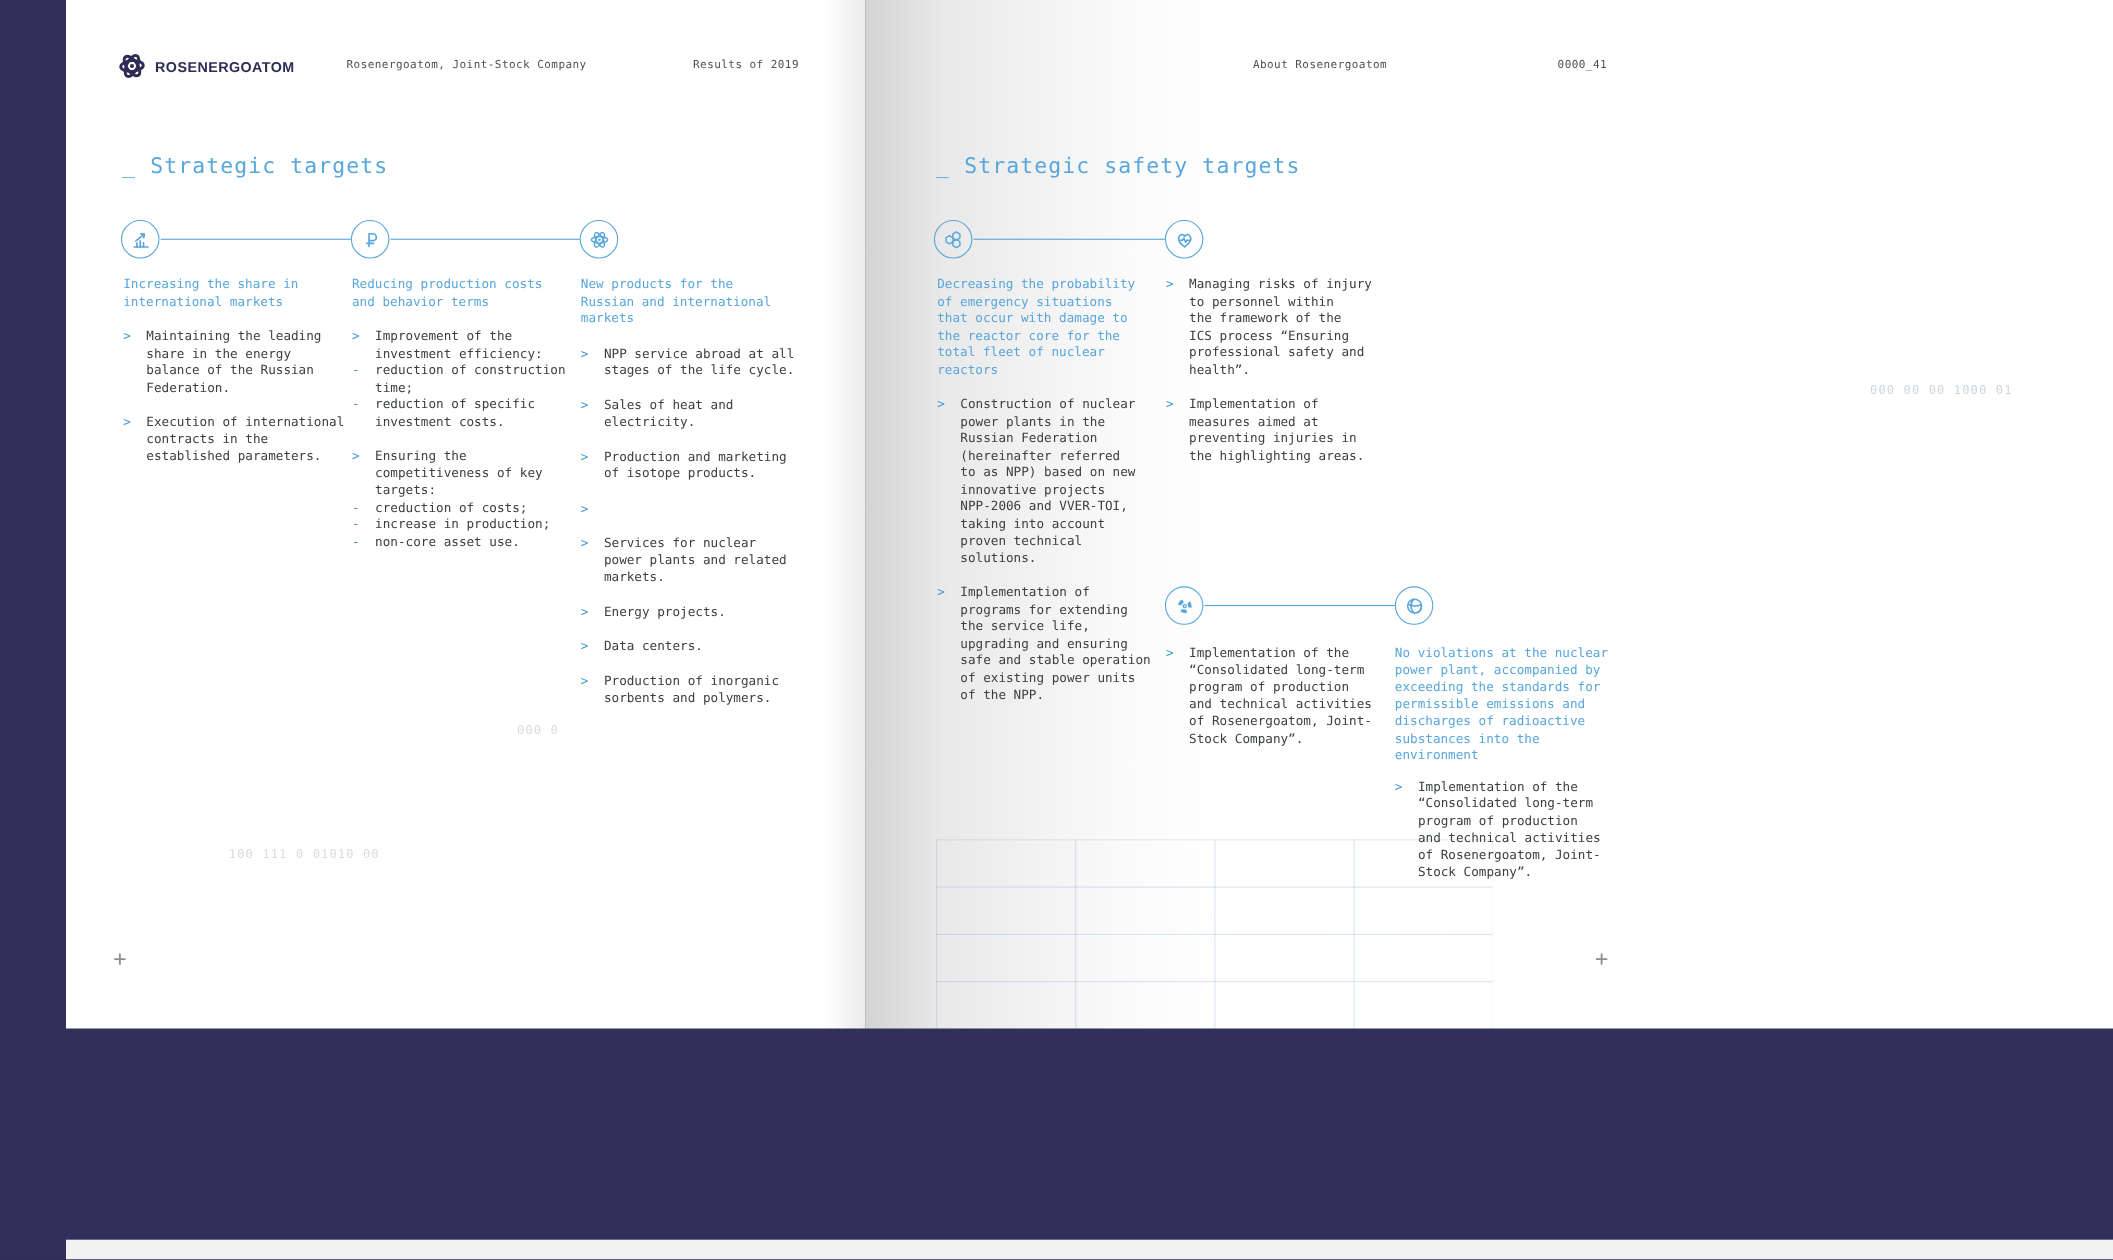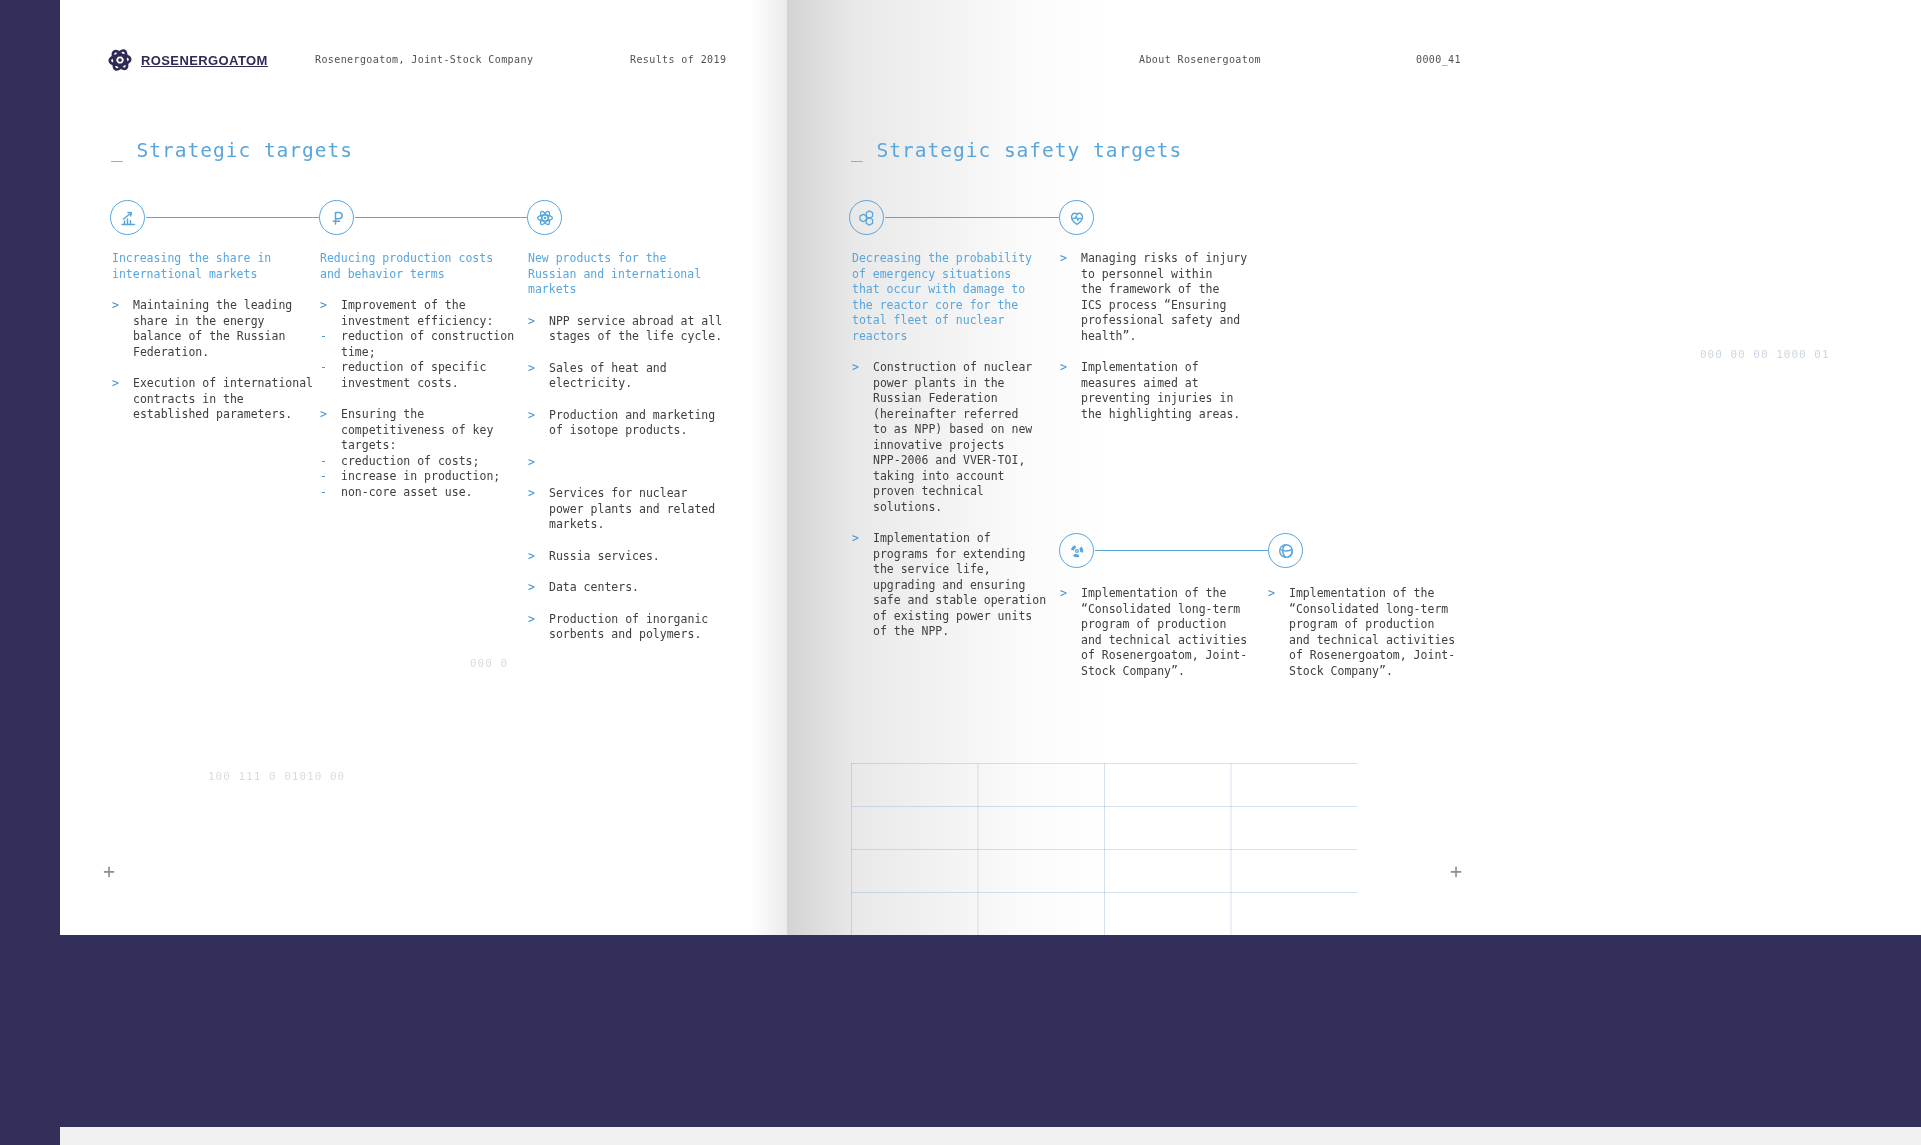--- a/index.html
+++ b/index.html
@@ -22,21 +22,21 @@
   }
   .bottom-strip{
     position:absolute;left:60px;top:1127px;width:1861px;height:18px;
     background:#f1f1f1;
   }
 
   
   .logo{position:absolute;left:106px;top:46px;display:flex;align-items:center;gap:7px;}
   .logo-text{
     font-family:"Liberation Sans", sans-serif;font-weight:bold;
-    font-size:13px;color:#2e2b55;letter-spacing:.4px;text-decoration:underline;
+    font-size:13px;color:#2e2b55;letter-spacing:.4px;
   }
   .hdr{
     position:absolute;font-size:10px;color:#4e5153;letter-spacing:.4px;white-space:nowrap;
   }
 
   
   .page-title{
     position:absolute;font-size:19.5px;color:#58a6dc;letter-spacing:1px;white-space:nowrap;
   }
 
@@ -259,21 +259,21 @@
       <div class="row">
           <span class="marker">&gt;</span>
           <span class="txt">Services for nuclear
 power plants and related
 markets.</span>
         </div>
     </div>
     <div class="group">
       <div class="row">
           <span class="marker">&gt;</span>
-          <span class="txt">Russia services.</span>
+          <span class="txt">Energy projects.</span>
         </div>
     </div>
     <div class="group">
       <div class="row">
           <span class="marker">&gt;</span>
           <span class="txt">Data centers.</span>
         </div>
     </div>
     <div class="group">
       <div class="row">
@@ -351,20 +351,27 @@
 “Consolidated long-term
 program of production
 and technical activities
 of Rosenergoatom, Joint-
 Stock Company”.</span>
         </div>
     </div>
   </div>
 
   <div class="col" style="left:1268px;top:586px;width:210px;">
+    <div class="col-heading" style="margin-bottom:13px;">No violations at the nuclear
+power plant, accompanied by
+exceeding the standards for
+permissible emissions and
+discharges of radioactive
+substances into the
+environment</div>
     <div class="group">
       <div class="row">
           <span class="marker">&gt;</span>
           <span class="txt">Implementation of the
 “Consolidated long-term
 program of production
 and technical activities
 of Rosenergoatom, Joint-
 Stock Company”.</span>
         </div>

